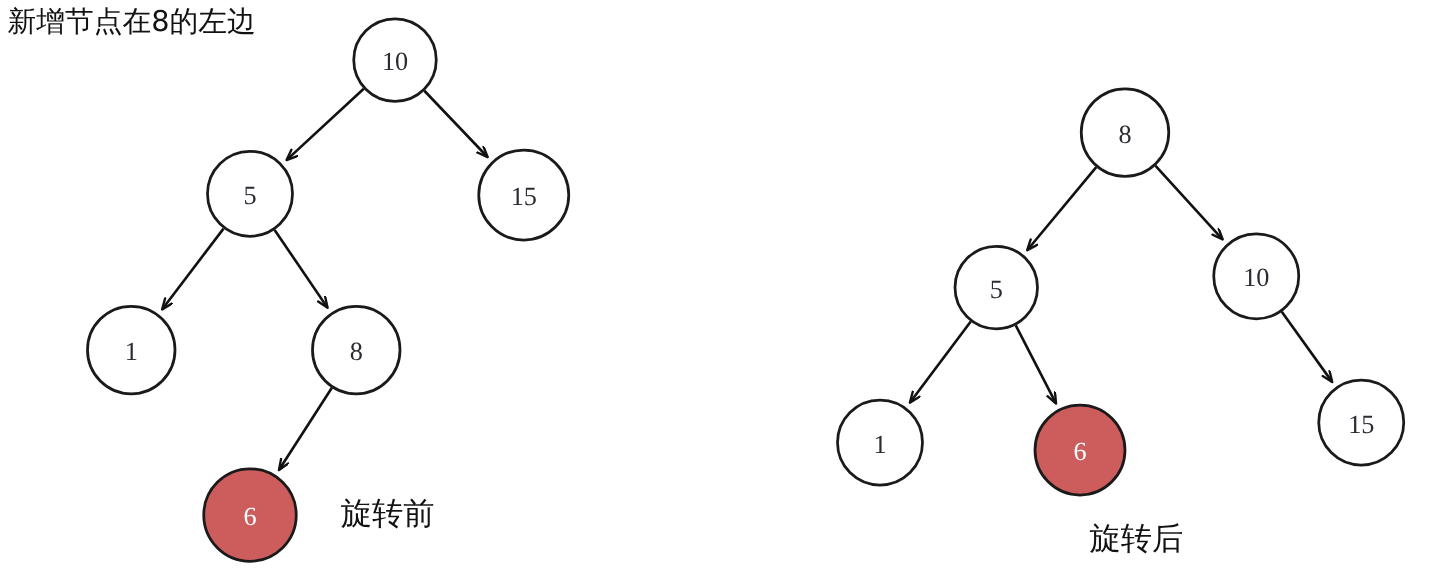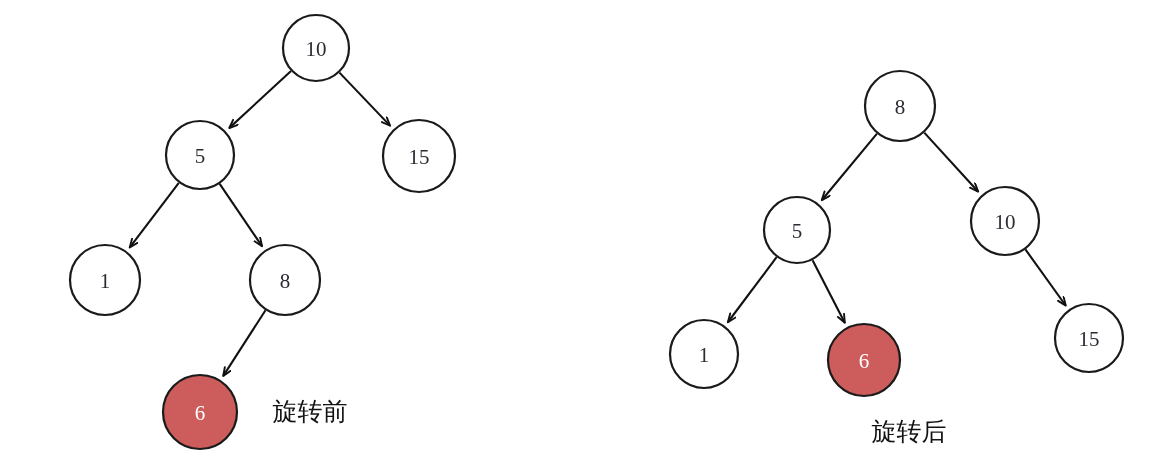--- a/index.html
+++ b/index.html
@@ -64,20 +64,21 @@
     font-size: 23px;
     color: #121212;
     white-space: nowrap;
     line-height: 1.25;
   }
 </style>
 </head>
 <body>
 
 <div id="canvas">
+  <div class="title-text">新增节点在8的左边</div>
   <svg id="diagram-svg" viewBox="0 0 1152 464" xmlns="http://www.w3.org/2000/svg">
     <defs>
       <marker id="arrowhead" markerWidth="11" markerHeight="11" refX="9.2" refY="4" orient="auto" markerUnits="userSpaceOnUse">
         <path d="M1,0.6 L9.4,4 L1,7.4" fill="none" stroke="#111111" stroke-width="1.9" stroke-linecap="round" stroke-linejoin="round"></path>
       </marker>
     </defs>
     <g id="edges-layer">
         <line x1="291.00842462767815" y1="71.05257383481411" x2="229.40185337920218" y2="127.87932490021869" class="edge-line" marker-end="url(#arrowhead)"></line>
         <line x1="339.4653363221177" y1="72.60443031833702" x2="390.0134080726781" y2="125.60629195970131" class="edge-line" marker-end="url(#arrowhead)"></line>
         <line x1="178.82208563632548" y1="182.8656767943086" x2="129.80841396887587" y2="247.35735004095278" class="edge-line" marker-end="url(#arrowhead)"></line>

